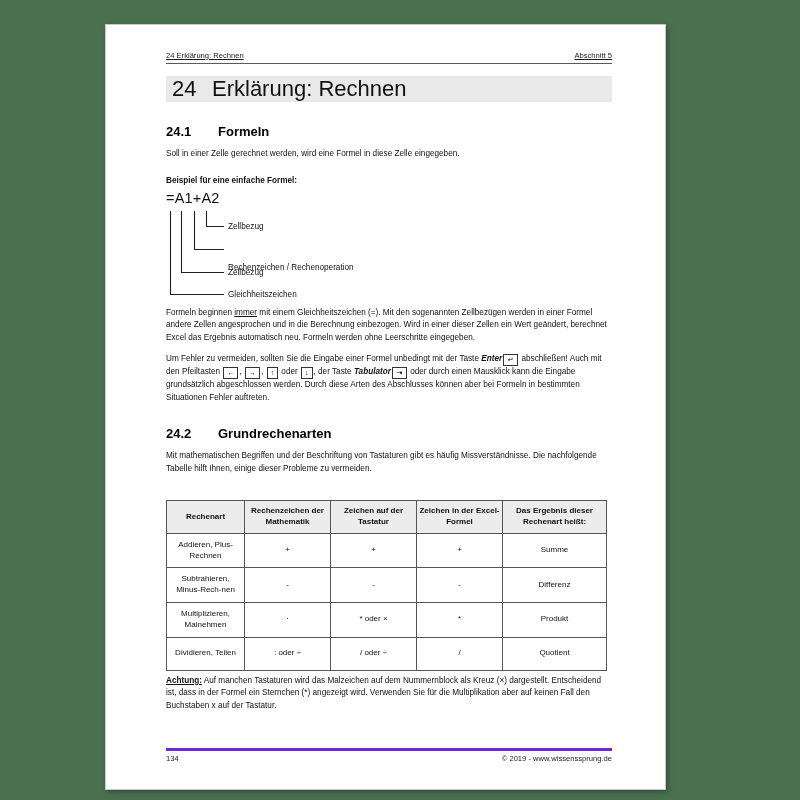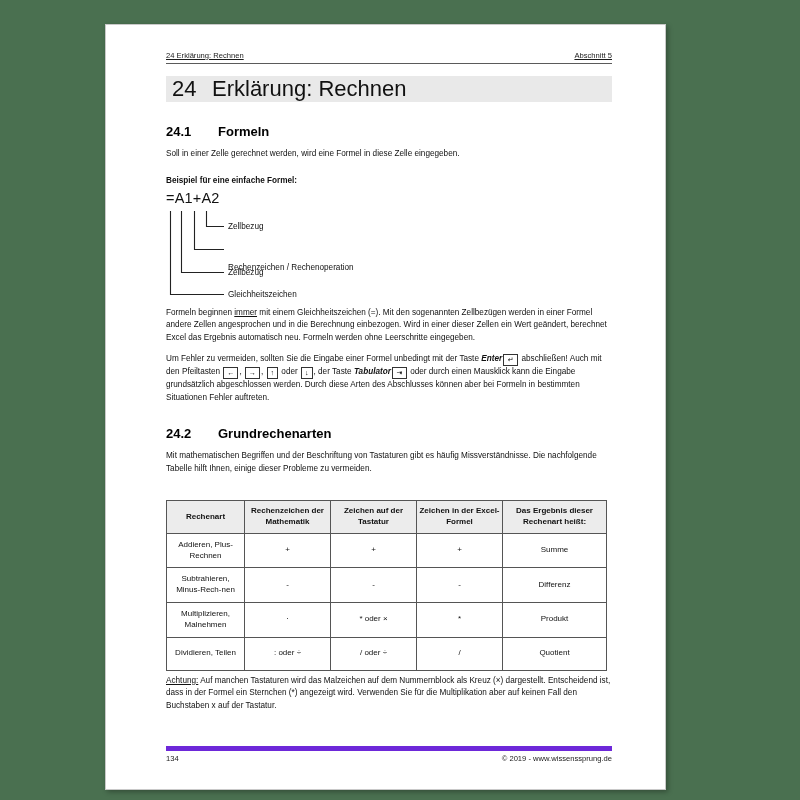--- a/index.html
+++ b/index.html
@@ -63,21 +63,21 @@
   
   p.body {
     font-size: 8.2px;
     line-height: 1.52;
     color: #111;
     margin: 9px 0 0 0;
     text-align: left;
   }
   p.tight { margin-top: 4px; }
   .u { text-decoration: underline; }
-  .b { font-weight: normal; }
+  .b { font-weight: bold; }
   .bi { font-weight: bold; font-style: italic; }
 
   
   .key {
     display: inline-block;
     border: 1px solid #333;
     background: #fff;
     font-size: 7px;
     line-height: 8px;
     padding: 1px 3px;
@@ -139,21 +139,21 @@
   col.c1 { width: 78px; }
   col.c2 { width: 86px; }
   col.c3 { width: 86px; }
   col.c4 { width: 86px; }
   col.c5 { width: 104px; }
 
   
   .footer {
     position: absolute;
     left: 60px; bottom: 26px; width: 446px;
-    border-top: 5px solid #6d28d9;
+    border-top: 3px solid #6d28d9;
     padding-top: 3px;
     display: flex; justify-content: space-between;
     font-size: 7.6px; color: #1a1a1a;
   }
 </style>
 </head>
 <body>
 
 <div id="backdrop"></div>
 

